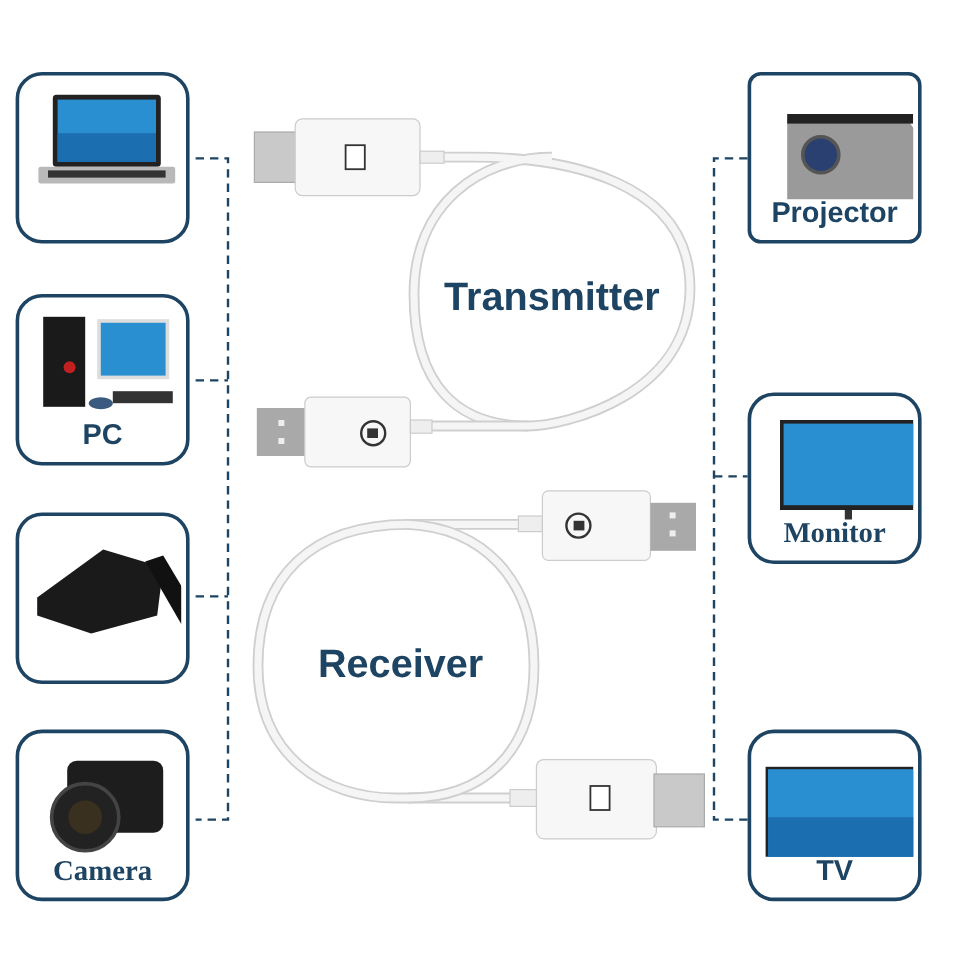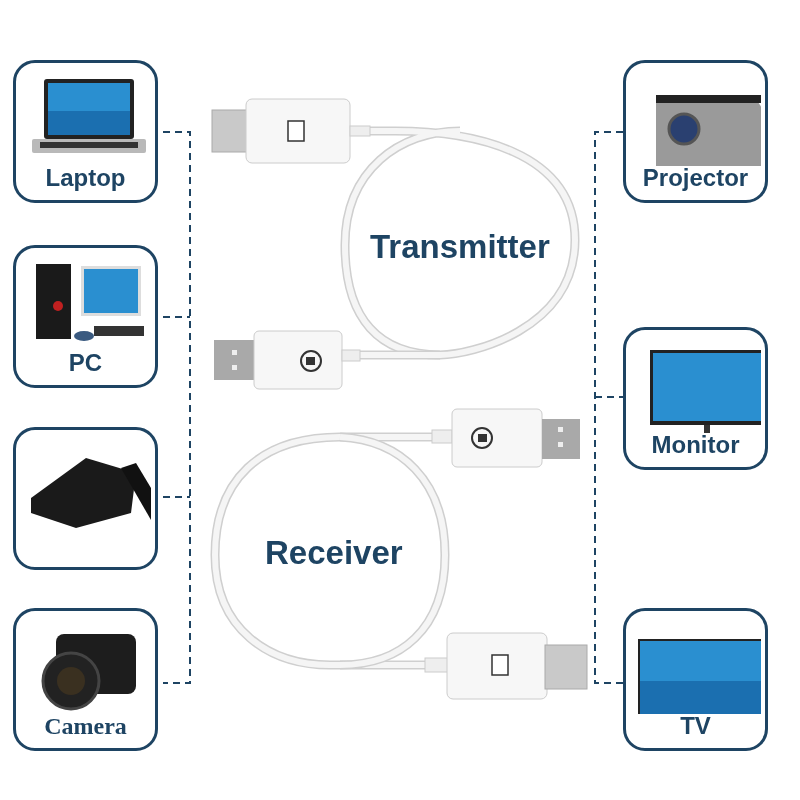--- a/index.html
+++ b/index.html
@@ -77,21 +77,20 @@
 <div class="big-label" style="left:265px;top:534px;">Receiver</div>
 
 <div class="card" style="left:13px;top:60px;">
   <svg class="pic" width="125" height="95" viewBox="0 0 125 95">
     <rect x="18" y="8" width="90" height="60" rx="3" fill="#222"></rect>
     <rect x="22" y="12" width="82" height="52" fill="#2a8fd0"></rect>
     <rect x="22" y="40" width="82" height="24" fill="#1b6fb0"></rect>
     <rect x="6" y="68" width="114" height="14" rx="2" fill="#b9b9b9"></rect>
     <rect x="14" y="71" width="98" height="6" fill="#333"></rect>
   </svg>
-  <div class="label">Laptop</div>
 </div>
 <div class="card" style="left:13px;top:245px;padding-left:20px;">
   <svg class="pic" width="125" height="95" viewBox="0 0 125 95">
     <rect x="10" y="8" width="35" height="75" fill="#1a1a1a"></rect>
     <circle cx="32" cy="50" r="5" fill="#c02020"></circle>
     <rect x="55" y="10" width="60" height="50" fill="#ddd"></rect>
     <rect x="58" y="13" width="54" height="44" fill="#2a8fd0"></rect>
     <rect x="68" y="70" width="50" height="10" fill="#333"></rect>
     <ellipse cx="58" cy="80" rx="10" ry="5" fill="#3a5a80"></ellipse>
   </svg>
@@ -105,29 +104,29 @@
 </div>
 <div class="card" style="left:13px;top:608px;font-family:Liberation Serif, serif;">
   <svg class="pic" width="125" height="95" viewBox="0 0 125 95">
     <rect x="30" y="15" width="80" height="60" rx="8" fill="#1d1d1d"></rect>
     <circle cx="45" cy="62" r="28" fill="#222" stroke="#444" stroke-width="3"></circle>
     <circle cx="45" cy="62" r="14" fill="#3a3020"></circle>
   </svg>
   <div class="label">Camera</div>
 </div>
 
-<div class="card" style="left:623px;top:60px;">
+<div class="card" style="left:623px;top:60px;border-radius:11px;">
   <svg class="pic" width="125" height="95" viewBox="0 0 125 95">
     <polygon points="20,28 120,28 128,40 128,98 20,98" fill="#9a9a9a"></polygon>
     <rect x="20" y="24" width="105" height="8" fill="#222"></rect>
     <circle cx="48" cy="58" r="15" fill="#2a4070" stroke="#555" stroke-width="3"></circle>
   </svg>
   <div class="label">Projector</div>
 </div>
-<div class="card" style="left:623px;top:327px;">
+<div class="card" style="left:623px;top:327px;font-family:Liberation Serif, serif;">
   <svg class="pic" width="125" height="95" viewBox="0 0 125 95">
     <rect x="14" y="12" width="120" height="75" fill="#222"></rect>
     <rect x="17" y="15" width="114" height="68" fill="#2a8fd0"></rect>
     <rect x="68" y="87" width="6" height="12" fill="#333"></rect>
     <rect x="40" y="99" width="62" height="3" fill="#333"></rect>
   </svg>
   <div class="label">Monitor</div>
 </div>
 <div class="card" style="left:623px;top:608px;">
   <svg class="pic" width="125" height="95" viewBox="0 0 125 95">

